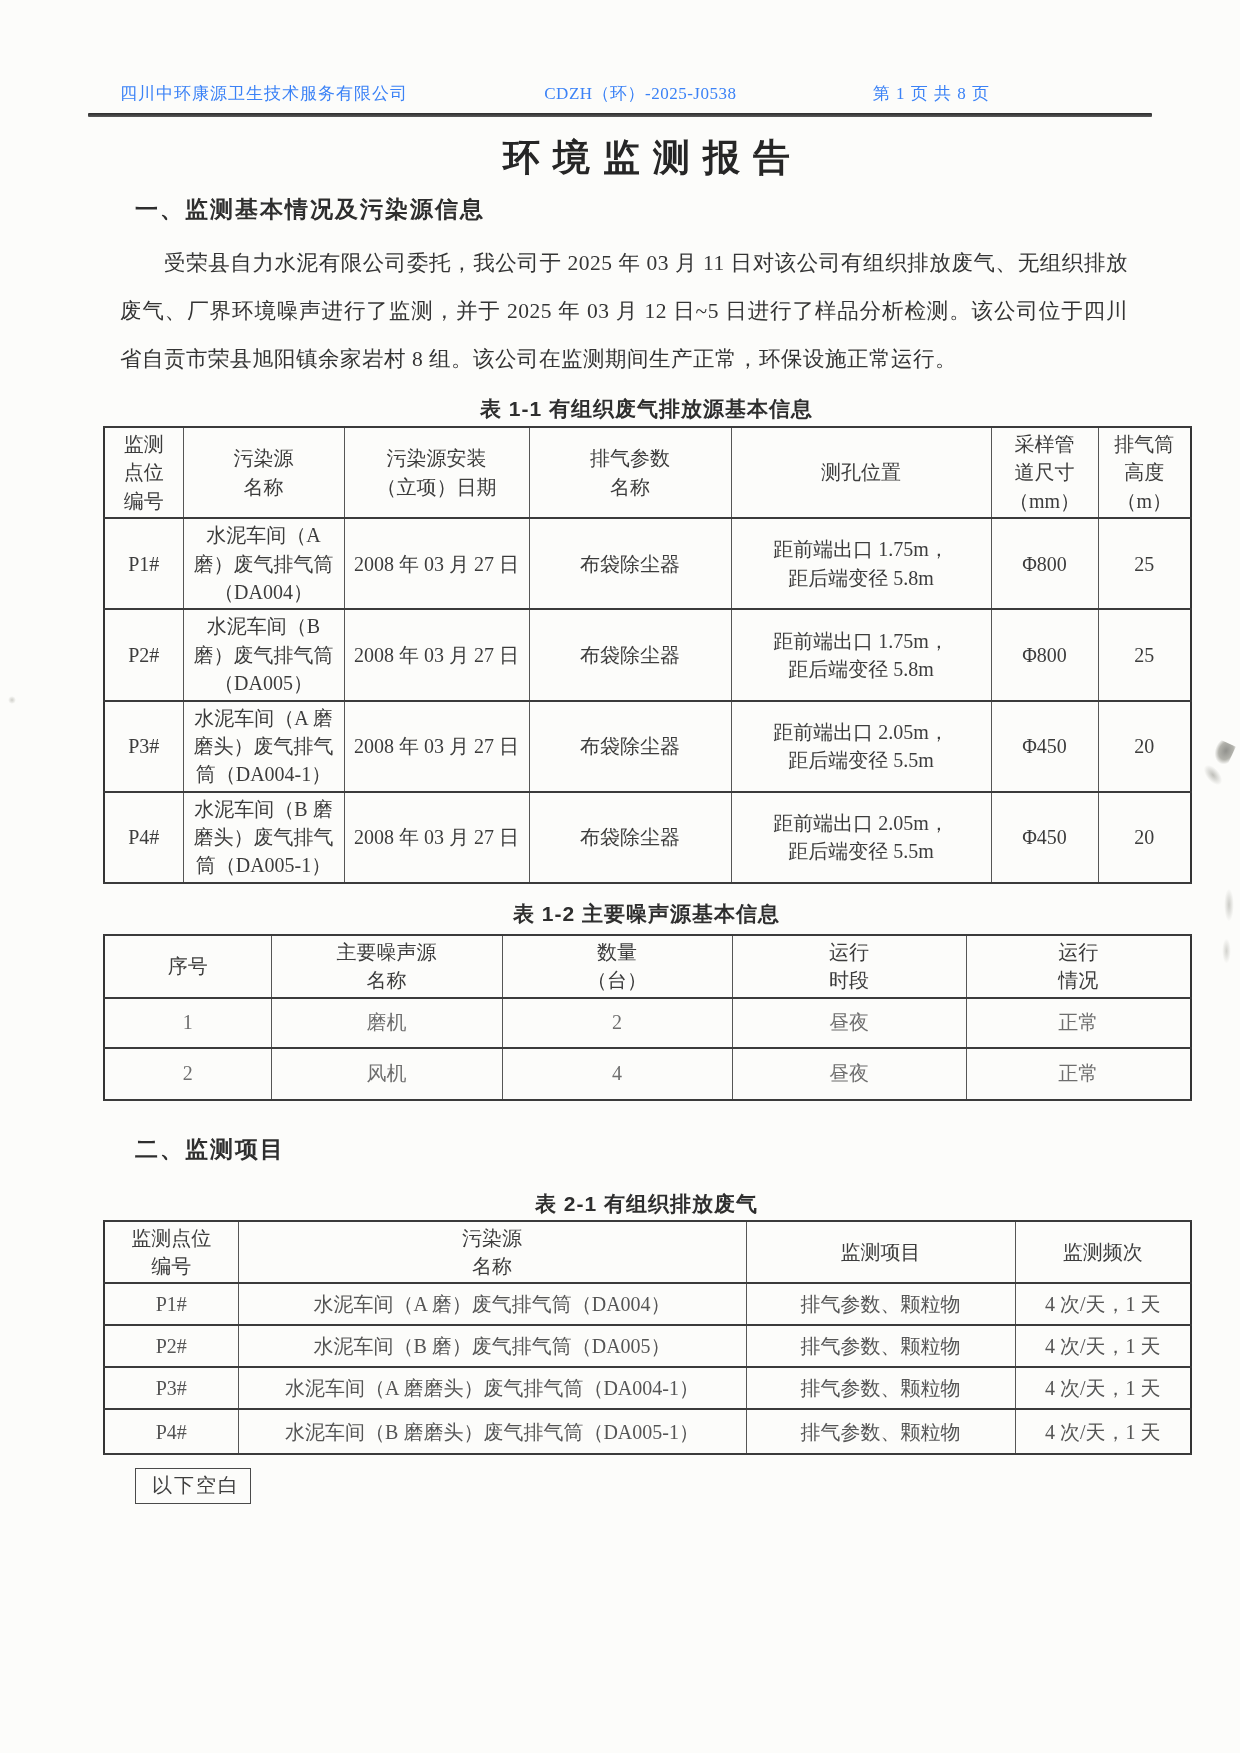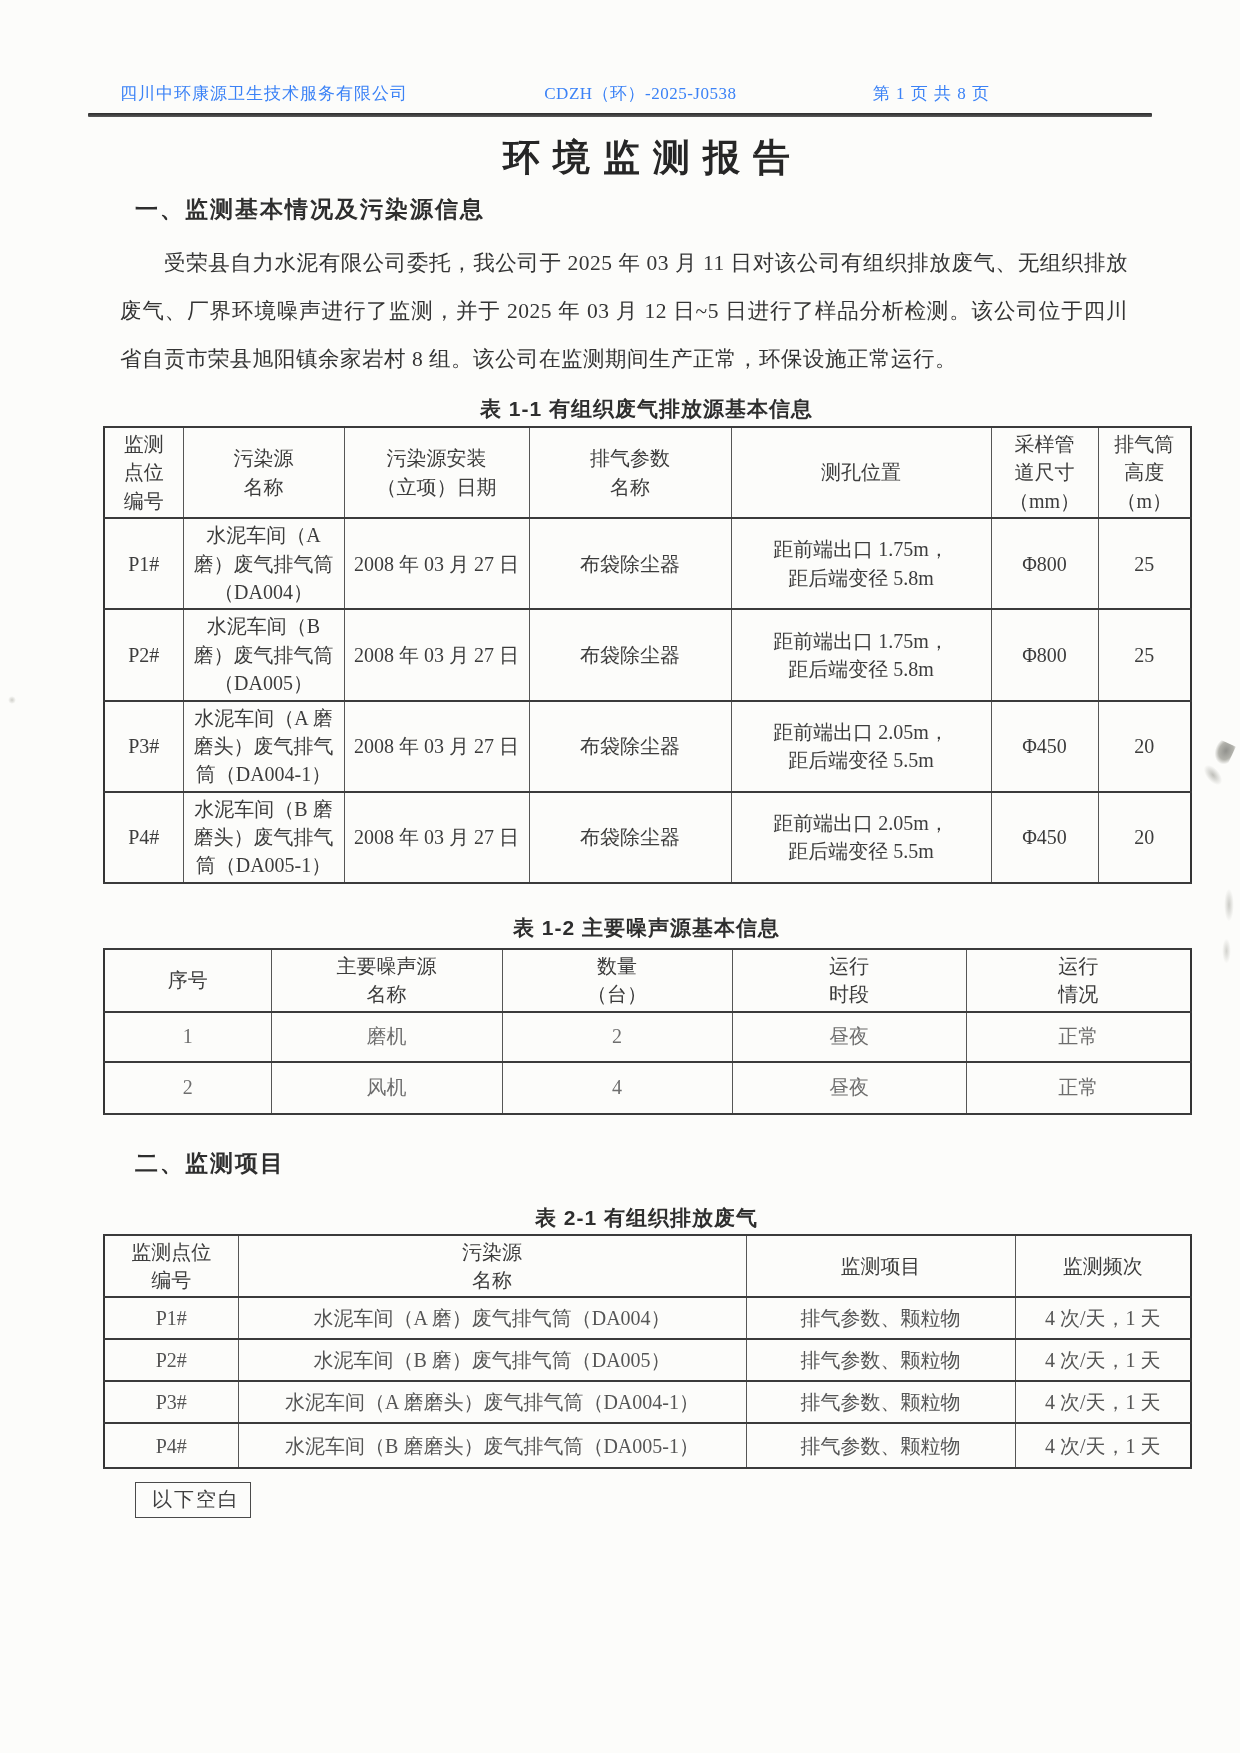--- a/index.html
+++ b/index.html
@@ -45,21 +45,21 @@
     font-size:21.5px;line-height:48px;color:#343434;
     text-align:justify;text-indent:2.05em;
     letter-spacing:0.5px;
   }
   .table-caption{
     font-family:"Liberation Sans","DejaVu Sans",sans-serif;
     font-weight:bold;font-size:21px;color:#2e2e2e;
     text-align:center;letter-spacing:1px;height:27px;line-height:27px;
   }
   .cap-1{margin-top:12px;width:1087px;}
-  .cap-2{margin-top:30px;width:1087px;}
+  .cap-2{margin-top:16px;width:1087px;}
   .cap-3{margin-top:25px;width:1087px;}
   table.grid{
     border-collapse:collapse;table-layout:fixed;
     width:1087px;
     font-size:20px;color:#3c3c3c;
   }
   table.grid th,table.grid td{
     border-left:1.5px solid #565656;
     border-right:1.5px solid #565656;
     border-top:2.2px solid #3b3b3b;

